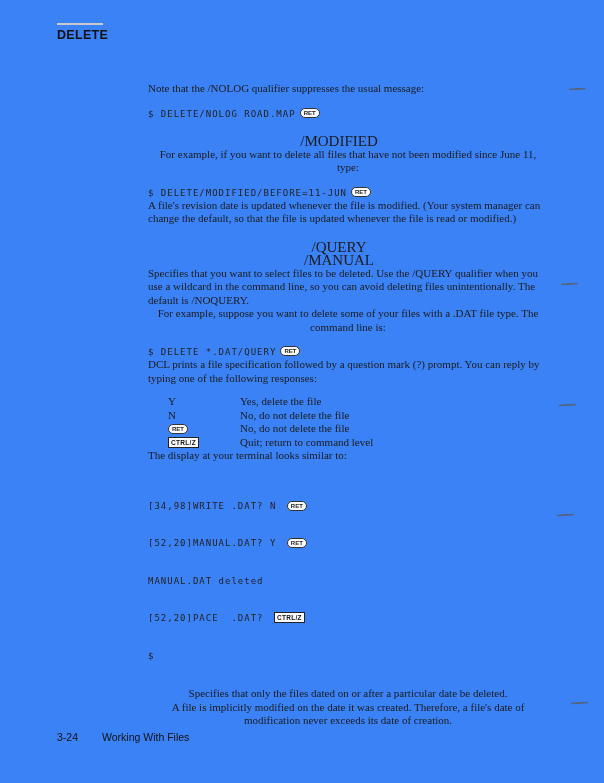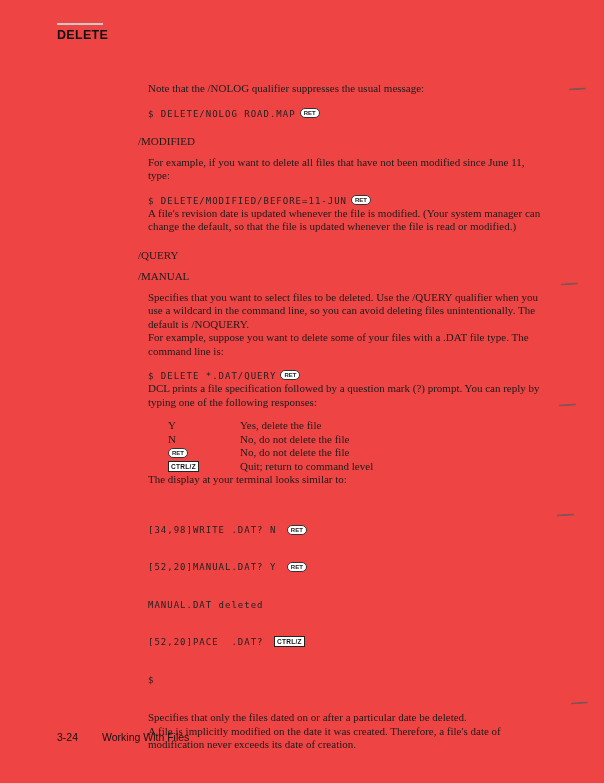--- a/index.html
+++ b/index.html
@@ -1,45 +1,45 @@
 <!DOCTYPE html>
 <html><head>
 <meta charset="utf-8">
 <style>
   html,body{margin:0;padding:0;background:#e8e8e8;}
   .page{
     position:relative;
     width:604px;height:783px;
-    background:#ef4444;
+    background:#3b82f6;
     font-family:"Liberation Serif", serif;
     color:#1b1b1b;
     overflow:hidden;
     box-sizing:border-box;
   }
   .running-head{
     position:absolute;top:28px;left:57px;
     font-family:"Liberation Sans", sans-serif;
     font-weight:bold;font-size:12.5px;letter-spacing:.3px;
     color:#111;
   }
   .head-rule{
     position:absolute;top:23px;left:57px;width:46px;height:2px;
     background:#c9c9c9;
   }
   .content{
     position:absolute;top:82px;left:130px;width:418px;
     font-size:11px;line-height:13.5px;
   }
   .qualifier{
-    margin:8px;font-size:11px;font-weight:normal;line-height:13px;
+    margin:0;font-size:15px;font-weight:normal;line-height:13px;text-align:center;
   }
   p.body{
     margin:0 0 0 18px;width:400px;
   }
-  .mt8{margin-top:8px;}  .mt10{margin-top:10px;}
+  .mt8{margin-top:8px;text-align:center;}  .mt10{margin-top:10px;}
   .mt12{margin-top:12px;} .mt14{margin-top:15px;}
   .cmd{
     margin:12px 0 0 18px;
     font-family:"DejaVu Sans Mono", monospace;
     font-size:9px;letter-spacing:1px;line-height:12px;
     white-space:pre;color:#222;
   }
   .key-ret{
     display:inline-block;
     font-family:"Liberation Sans", sans-serif;

